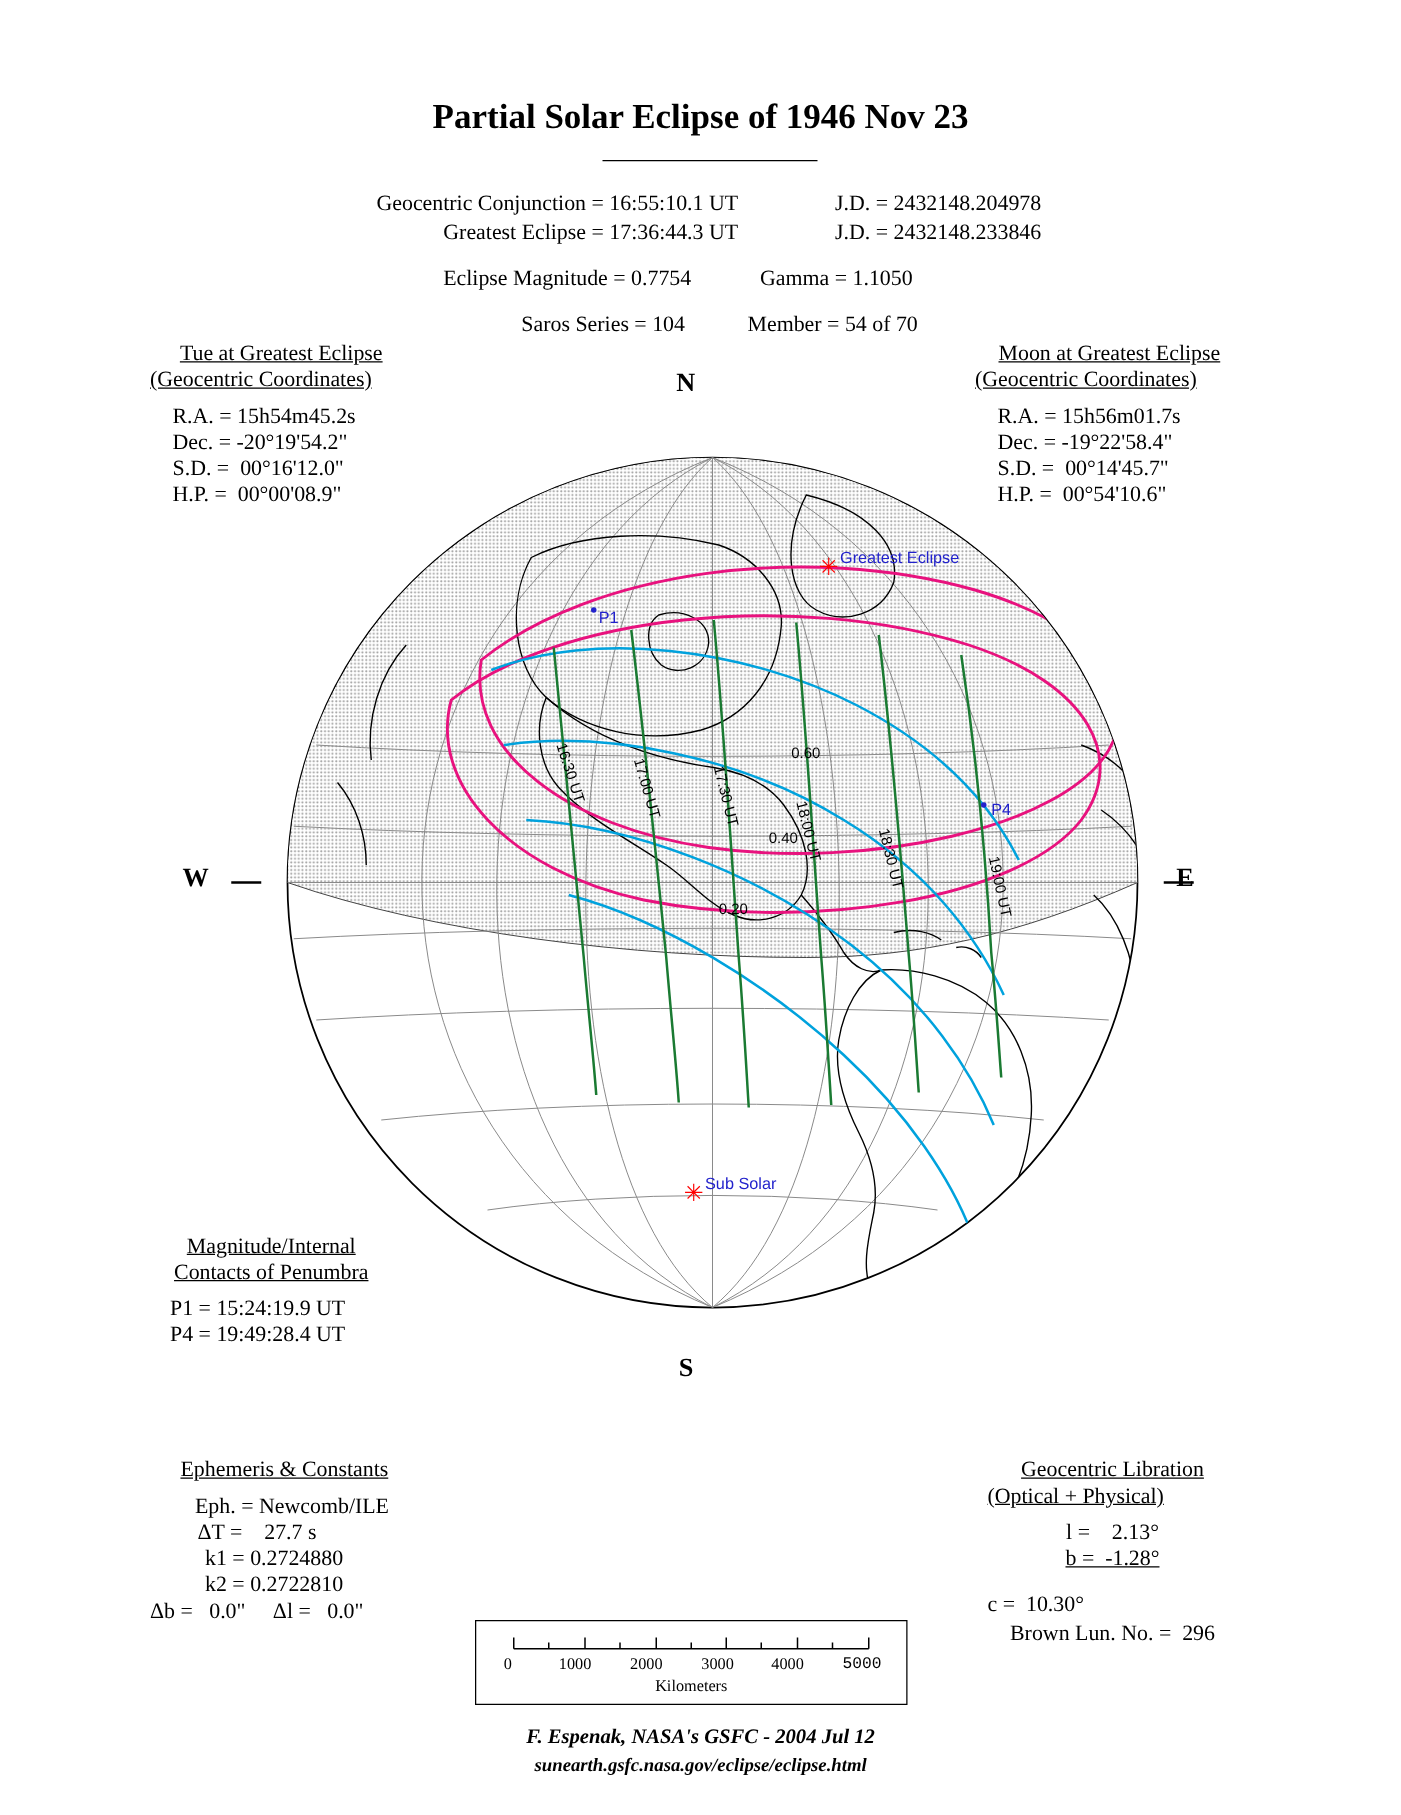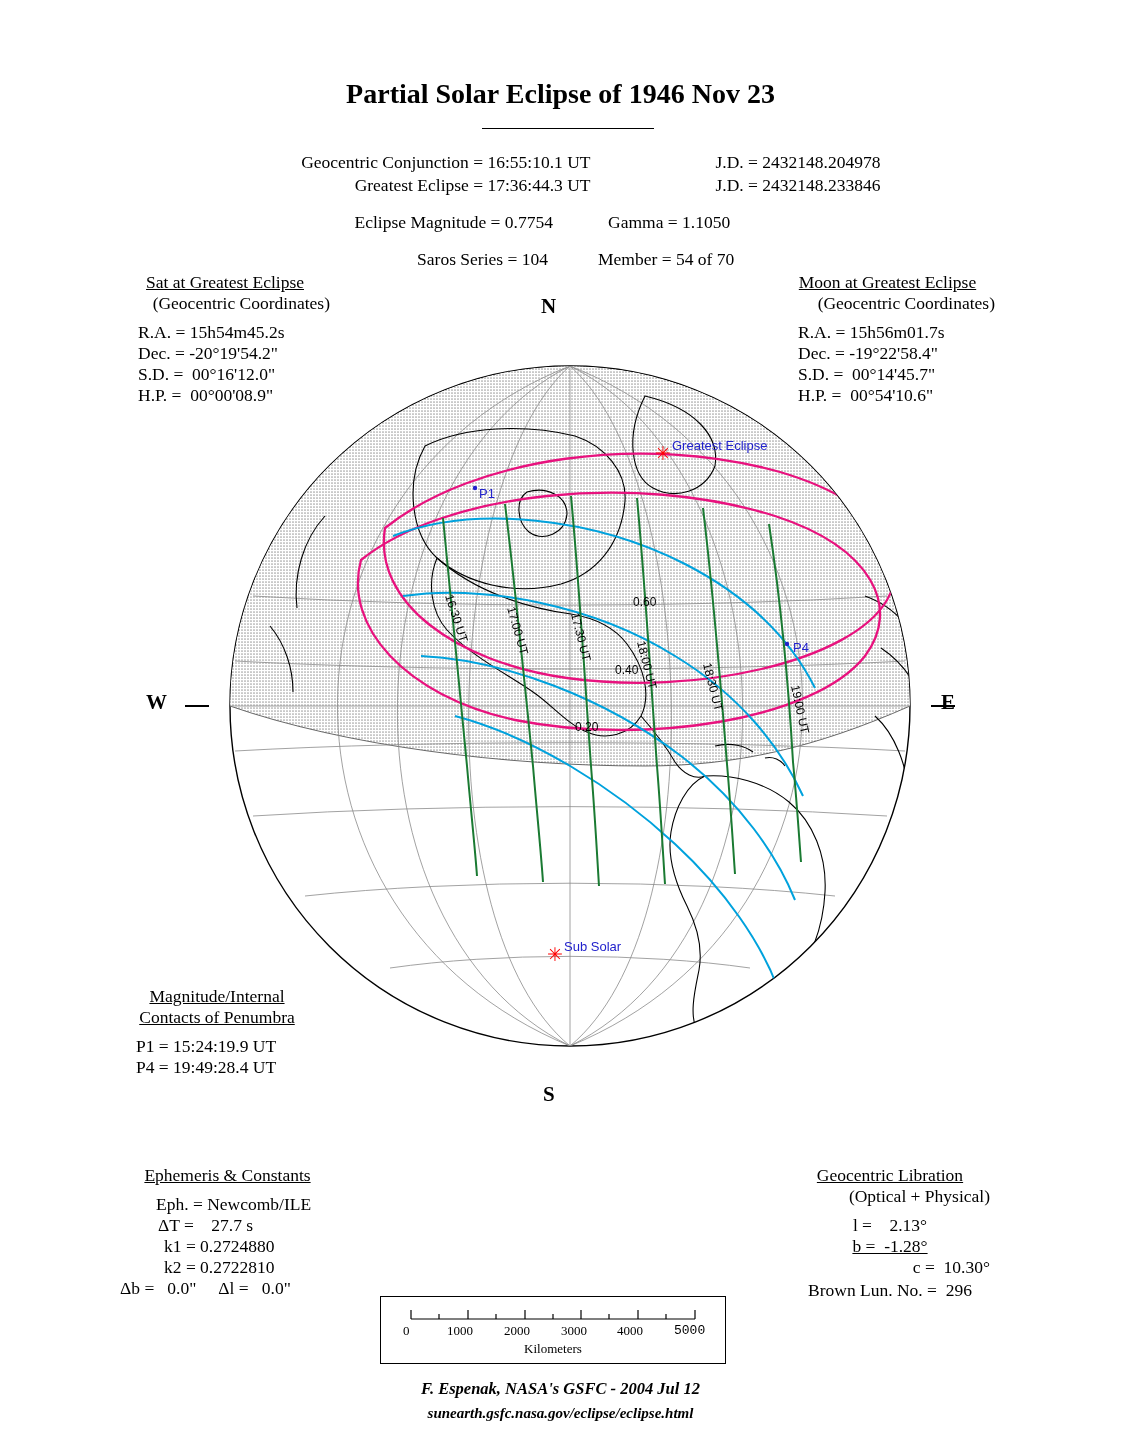--- a/index.html
+++ b/index.html
@@ -25,29 +25,30 @@
   }
   #title-rule {
     top: 128px; left: 482px; width: 172px; height: 1px;
     background: #000;
   }
   .hdr-line {
     width: 1121px; left: 0; text-align: center;
     font-size: 17.5px;
   }
   .hdr-col-a { display: inline-block; width: 350px; text-align: right; }
-  .hdr-col-b { display: inline-block; width: 260px; text-align: right; padding-left: 30px;}
+  .hdr-col-b { display: inline-block; width: 260px; text-align: center; padding-left: 30px;}
   .panel-title {
     font-size: 17.5px;
     text-decoration: underline;
     text-align: center;
   }
   .panel-sub {
     font-size: 17.5px;
-    text-align: right;
+    text-align: left;
+    text-decoration: underline;
   }
   .panel-row {
     font-size: 17.5px;
     white-space: pre;
   }
   #sun-panel { top: 272px; left: 120px; width: 210px; }
   #moon-panel { top: 272px; left: 780px; width: 215px; }
   #contacts-panel { top: 986px; left: 122px; width: 190px; }
   #eph-panel { top: 1165px; left: 120px; width: 215px; }
   #lib-panel { top: 1165px; left: 790px; width: 200px; }
@@ -86,21 +87,21 @@
   <span class="hdr-col-a">Greatest Eclipse =  17:36:44.3 UT</span><span class="hdr-col-b">J.D. =  2432148.233846</span>
 </div>
 <div class="abs hdr-line" style="top:212px;">
   <span style="display:inline-block;width:300px;text-align:right;">Eclipse Magnitude =  0.7754</span><span style="display:inline-block;width:260px;text-align:left;padding-left:55px;">Gamma =  1.1050</span>
 </div>
 <div class="abs hdr-line" style="top:249px;">
   <span style="display:inline-block;width:285px;text-align:right;">Saros Series = 104</span><span style="display:inline-block;width:260px;text-align:left;padding-left:50px;">Member = 54 of 70</span>
 </div>
 
 <div class="abs" id="sun-panel">
-  <div class="panel-title">Sat at Greatest Eclipse</div>
+  <div class="panel-title">Tue at Greatest Eclipse</div>
   <div class="panel-sub">(Geocentric Coordinates)</div>
   <div style="height:8px;"></div>
   <div class="panel-row" style="padding-left:18px;">R.A. = 15h54m45.2s</div>
   <div class="panel-row" style="padding-left:18px;">Dec. = -20°19'54.2"</div>
   <div class="panel-row" style="padding-left:18px;">S.D. =  00°16'12.0"</div>
   <div class="panel-row" style="padding-left:18px;">H.P. =  00°00'08.9"</div>
 </div>
 
 <div class="abs" id="moon-panel">
   <div class="panel-title">Moon at Greatest Eclipse</div>
@@ -129,21 +130,21 @@
   <div class="panel-row" style="padding-left:44px;">k2 = 0.2722810</div>
   <div class="panel-row" style="padding-left:0px;">Δb =   0.0"     Δl =   0.0"</div>
 </div>
 
 <div class="abs" id="lib-panel">
   <div class="panel-title">Geocentric Libration</div>
   <div class="panel-sub">(Optical + Physical)</div>
   <div style="height:8px;"></div>
   <div class="panel-row" style="text-align:center;">l =    2.13°</div>
   <div class="panel-row" style="text-align:center;text-decoration:underline;">b =  -1.28°</div>
-  <div class="panel-row" style="text-align:right;">c =  10.30°</div>
+  <div class="panel-row" style="text-align:left;margin-top:16px;">c =  10.30°</div>
   <div class="panel-row" style="text-align:center;padding-top:2px;">Brown Lun. No. =  296</div>
 </div>
 
 <div class="abs" id="globe-wrap">
 <svg width="790" height="820" viewBox="0 0 790 820" xmlns="http://www.w3.org/2000/svg">
   <defs>
     <clipPath id="globeClip">
       <circle cx="395" cy="410" r="340"></circle>
     </clipPath>
     <clipPath id="nightClip">

